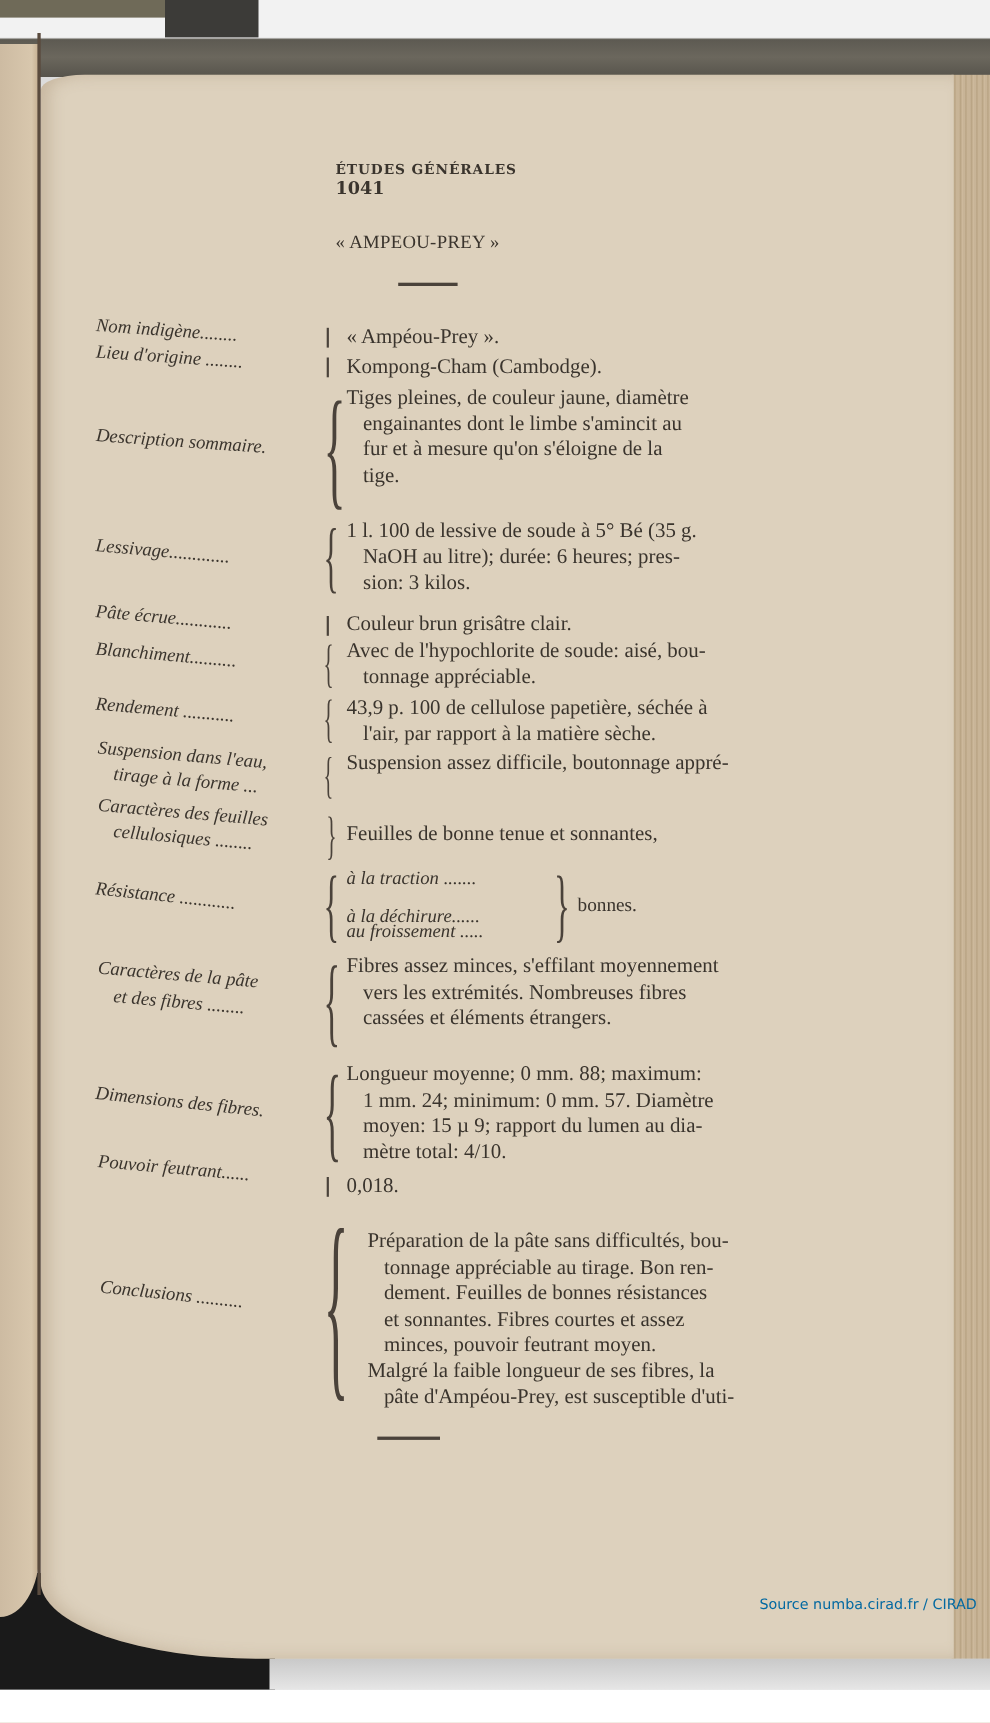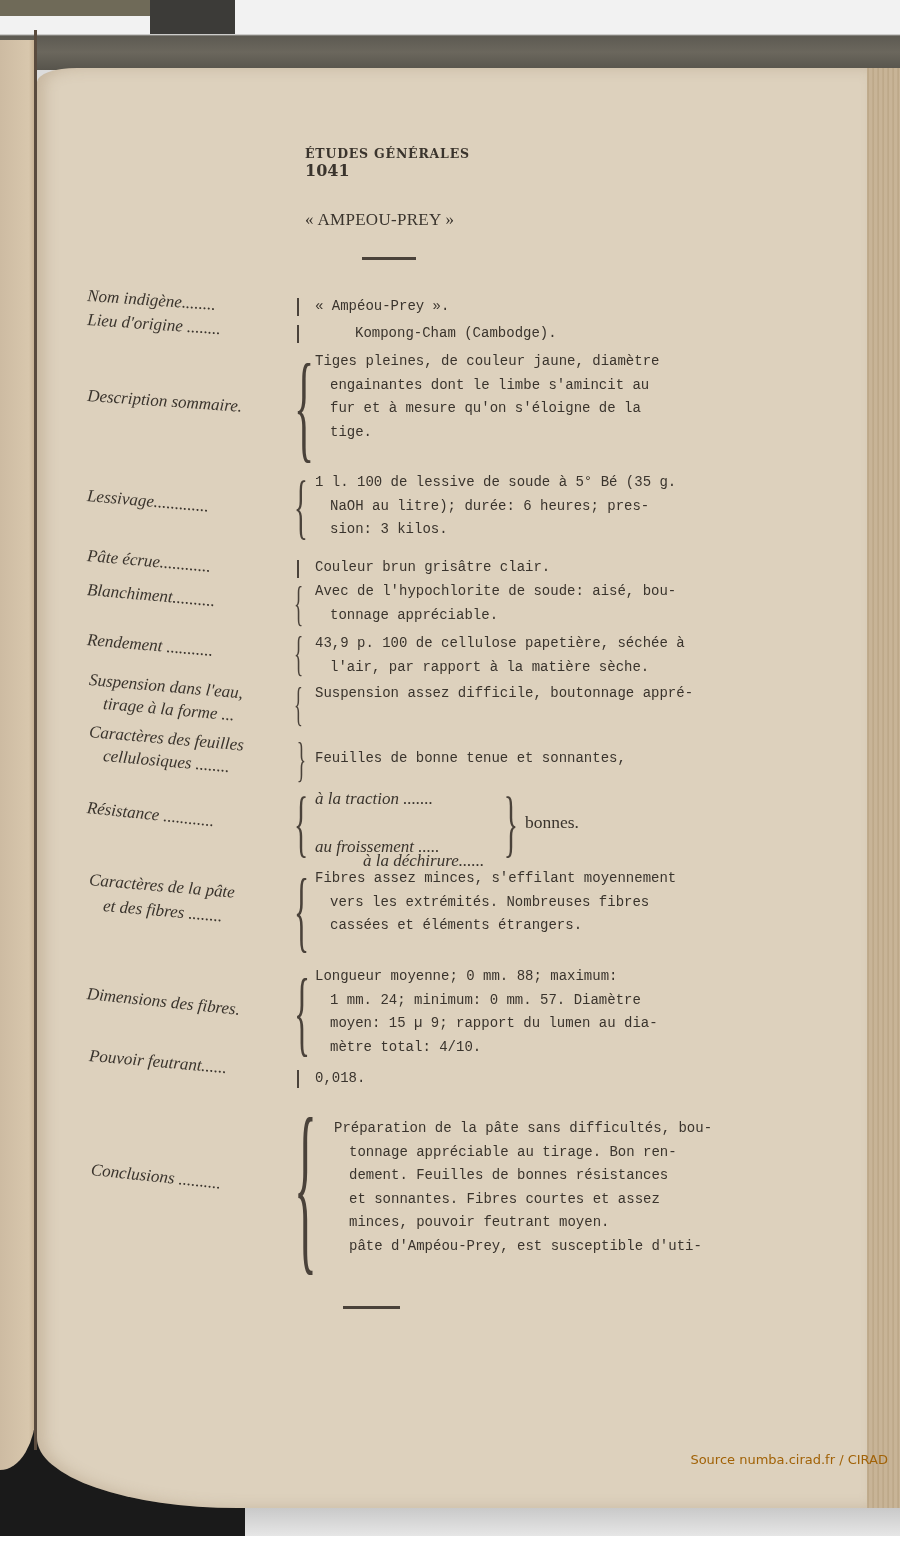--- a/index.html
+++ b/index.html
@@ -79,30 +79,30 @@
     font-size: 17px; white-space: nowrap; transform-origin: left top;
   }
   .brace {
     position: absolute; left: 294px; font-family: "Liberation Serif", serif;
     color: #4a423a; transform-origin: left top;
   }
   .bar {
     position: absolute; left: 297px; width: 1.5px; height: 18px; background: #4a423a;
   }
   .value {
-    position: absolute; left: 315px; width: 385px; font-family: Liberation Mono, monospace;
-    font-size: 14px; line-height: 23.5px; text-align: justify;
+    position: absolute; left: 315px; width: 385px; font-family: Liberation Serif, serif;
+    font-size: 19px; line-height: 23.5px; text-align: justify;
   }
   .value .line { display: block; }
   .sub-value { position: absolute; left: 315px; font-family: "Liberation Serif", serif; font-style: italic; font-size: 17px; line-height: 24px; }
   .sub-result { position: absolute; left: 525px; font-family: "Liberation Serif", serif; font-size: 17.5px; }
 
   .source {
     position: absolute; right: 12px; top: 1452px; font-family: "DejaVu Sans", sans-serif;
-    font-size: 13px; color: #a16207;
+    font-size: 13px; color: #0369a1;
   }
 </style>
 </head>
 <body>
 
 <div class="scan">
   <div class="cover-top"></div>
   <div class="cover-top-left2"></div>
   <div class="cover-top-left"></div>
   <div class="cover-bottom"></div>
@@ -122,21 +122,21 @@
 
   <div class="article-title">« AMPEOU-PREY »</div>
   <div class="rule top"></div>
 
   <div class="label" style="left:88px;top:286px;transform:rotate(4deg);">Nom indigène........</div>
   <div class="bar" style="top:298px;"></div>
   <div class="value" style="top:295px;">« Ampéou-Prey ».</div>
 
   <div class="label" style="left:88px;top:310px;transform:rotate(4deg);">Lieu d'origine ........</div>
   <div class="bar" style="top:325px;"></div>
-  <div class="value" style="top:322px;margin-left:40px;">Kompong-Cham (Cambodge).</div>
+  <div class="value" style="top:322px;">Kompong-Cham (Cambodge).</div>
 
   <div class="label" style="left:88px;top:386px;transform:rotate(4deg);">Description sommaire.</div>
   <div class="brace" style="top:348px;font-size:120px;line-height:118px;transform:scaleX(0.35);">{</div>
   <div class="value" style="top:350px;">
     <span class="line">Tiges pleines, de couleur jaune, diamètre</span>
     <span class="line" style="padding-left:15px">engainantes dont le limbe s'amincit au</span>
     <span class="line" style="padding-left:15px">fur et à mesure qu'on s'éloigne de la</span>
     <span class="line" style="padding-left:15px">tige.</span>
   </div>
 
@@ -174,21 +174,21 @@
   </div>
 
   <div class="label" style="left:90px;top:722px;transform:rotate(5deg);">Caractères des feuilles</div>
   <div class="label" style="left:104px;top:746px;transform:rotate(5deg);">cellulosiques ........</div>
   <div class="brace" style="top:736px;font-size:48px;line-height:48px;transform:scaleX(0.4) scaleX(-1);left:306px;">{</div>
   <div class="value" style="top:747px;">Feuilles de bonne tenue et sonnantes,</div>
 
   <div class="label" style="left:88px;top:798px;transform:rotate(6deg);">Résistance ............</div>
   <div class="brace" style="top:786px;font-size:74px;line-height:74px;transform:scaleX(0.4);">{</div>
   <div class="sub-value" style="top:787px;">à la traction .......</div>
-  <div class="sub-value" style="top:849px;margin-left:48px;">à la déchirure......</div>
+  <div class="sub-value" style="top:821px;">à la déchirure......</div>
   <div class="sub-value" style="top:835px;">au froissement .....</div>
   <div class="brace" style="top:786px;left:518px;font-size:74px;line-height:74px;transform:scaleX(-0.4);">{</div>
   <div class="sub-result" style="top:812px;">bonnes.</div>
 
   <div class="label" style="left:90px;top:870px;transform:rotate(5deg);">Caractères de la pâte</div>
   <div class="label" style="left:104px;top:896px;transform:rotate(5deg);">et des fibres ........</div>
   <div class="brace" style="top:866px;font-size:90px;line-height:90px;transform:scaleX(0.35);">{</div>
   <div class="value" style="top:867px;">
     <span class="line">Fibres assez minces, s'effilant moyennement</span>
     <span class="line" style="padding-left:15px">vers les extrémités. Nombreuses fibres</span>
@@ -209,19 +209,20 @@
   <div class="value" style="top:1067px;">0,018.</div>
 
   <div class="label" style="left:92px;top:1160px;transform:rotate(6deg);">Conclusions ..........</div>
   <div class="brace" style="top:1090px;font-size:190px;line-height:190px;transform:scaleX(0.25);">{</div>
   <div class="value" style="top:1117px;margin-left:19px;">
     <span class="line">Préparation de la pâte sans difficultés, bou-</span>
     <span class="line" style="padding-left:15px">tonnage appréciable au tirage. Bon ren-</span>
     <span class="line" style="padding-left:15px">dement. Feuilles de bonnes résistances</span>
     <span class="line" style="padding-left:15px">et sonnantes. Fibres courtes et assez</span>
     <span class="line" style="padding-left:15px">minces, pouvoir feutrant moyen.</span>
+    <span class="line">Malgré la faible longueur de ses fibres, la</span>
     <span class="line" style="padding-left:15px">pâte d'Ampéou-Prey, est susceptible d'uti-</span>
   </div>
 
   <div class="rule bottom"></div>
 
   <div class="source">Source numba.cirad.fr / CIRAD</div>
 </div>
 
 </body></html>

